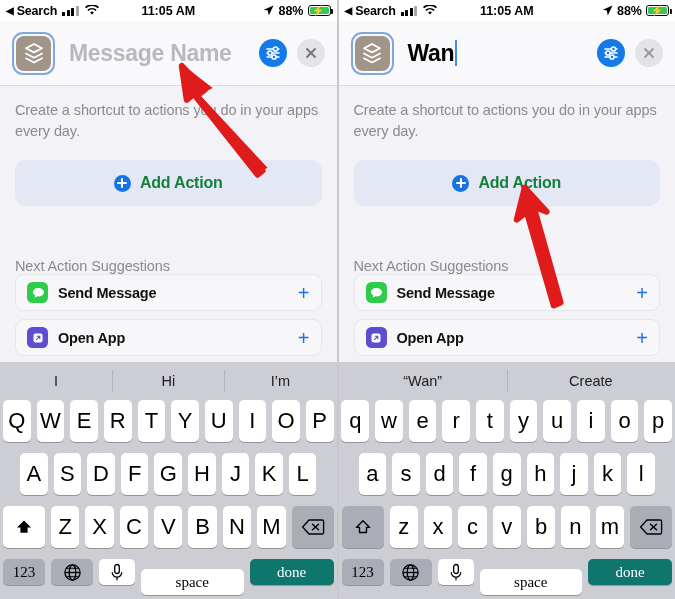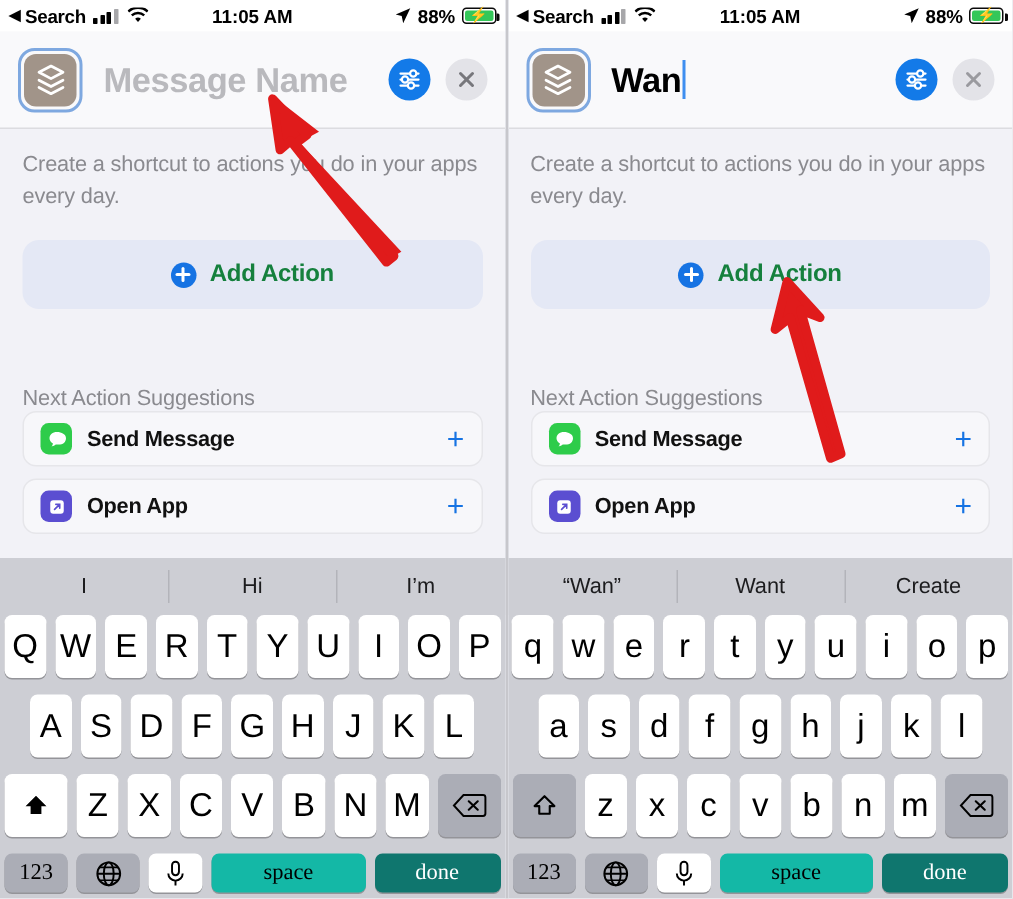--- a/index.html
+++ b/index.html
@@ -125,21 +125,21 @@
   .key.wide.shift-on { background: #ffffff; }
   .bottomrow { display:flex; gap: 6px; padding: 0 3px 4px 3px; align-items:stretch; }
   .bkey {
     height: 26px; background: #abadb6; border-radius: 5px;
     display:flex; align-items:center; justify-content:center;
     font-size: 15px; color:#000; box-shadow: 0 1px 0 rgba(0,0,0,0.28); font-family: Liberation Serif, serif;
   }
   .bkey.num { flex: 0 0 42px; }
   .bkey.globe { flex: 0 0 42px; }
   .bkey.mic { flex: 0 0 36px; background:#fff; }
-  .bkey.space { flex: 1 1 auto; background:#14b8a6; font-size:15px; }
+  .bkey.space { flex: 1 1 auto; background:#ffffff; font-size:15px;margin-top:10px; }
   .bkey.done { flex: 0 0 84px; background:#0f766e; color:#fff; font-size:15px; }
 
   
   .arrow-layer { position:absolute; inset:0; pointer-events:none; }
 </style>
 </head>
 <body>
 
 <div class="stage">
 
@@ -432,21 +432,20 @@
           </span>
           <span class="sugg-label">Open App</span>
           <span class="sugg-plus">+</span>
         </div>
       </div>
     </div>
 
     <div class="keyboard">
       <div class="predict">
         <div class="pred">“Wan”</div>
-        <div class="pred">Want</div>
         <div class="pred">Create</div>
       </div>
       <div class="krow r1">
         <div class="key lower">q</div>
         <div class="key lower">w</div>
         <div class="key lower">e</div>
         <div class="key lower">r</div>
         <div class="key lower">t</div>
         <div class="key lower">y</div>
         <div class="key lower">u</div>

